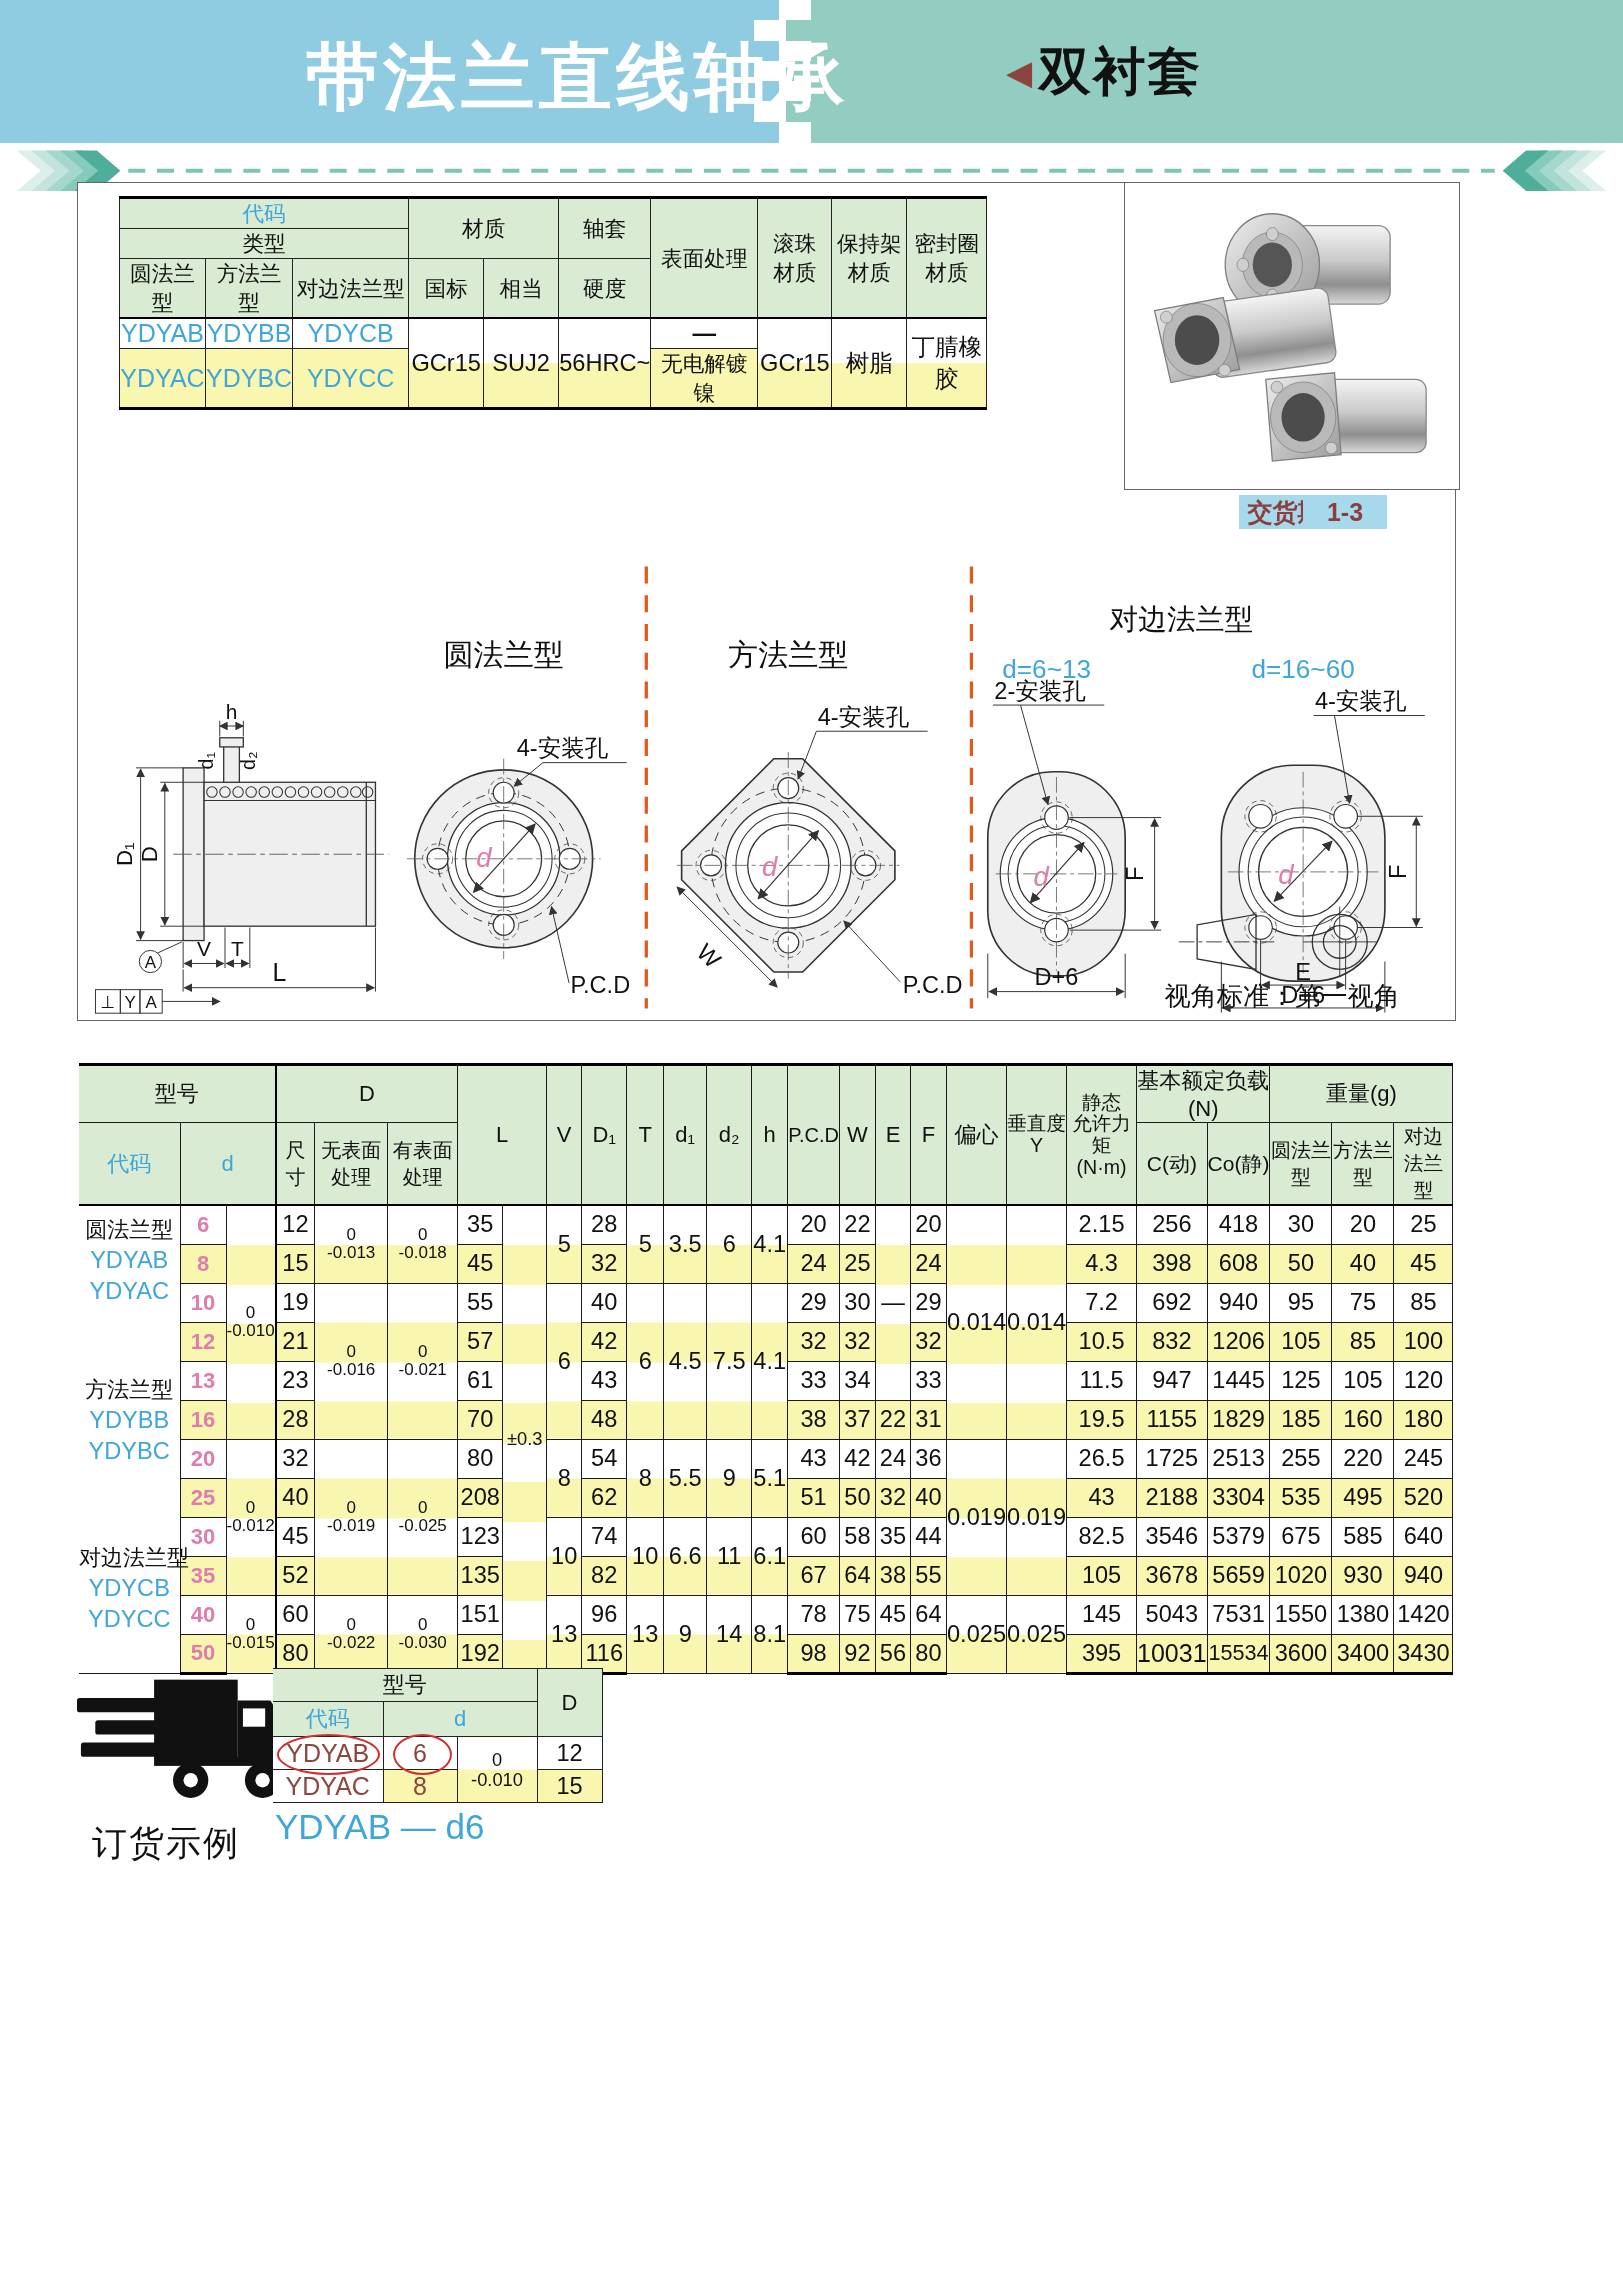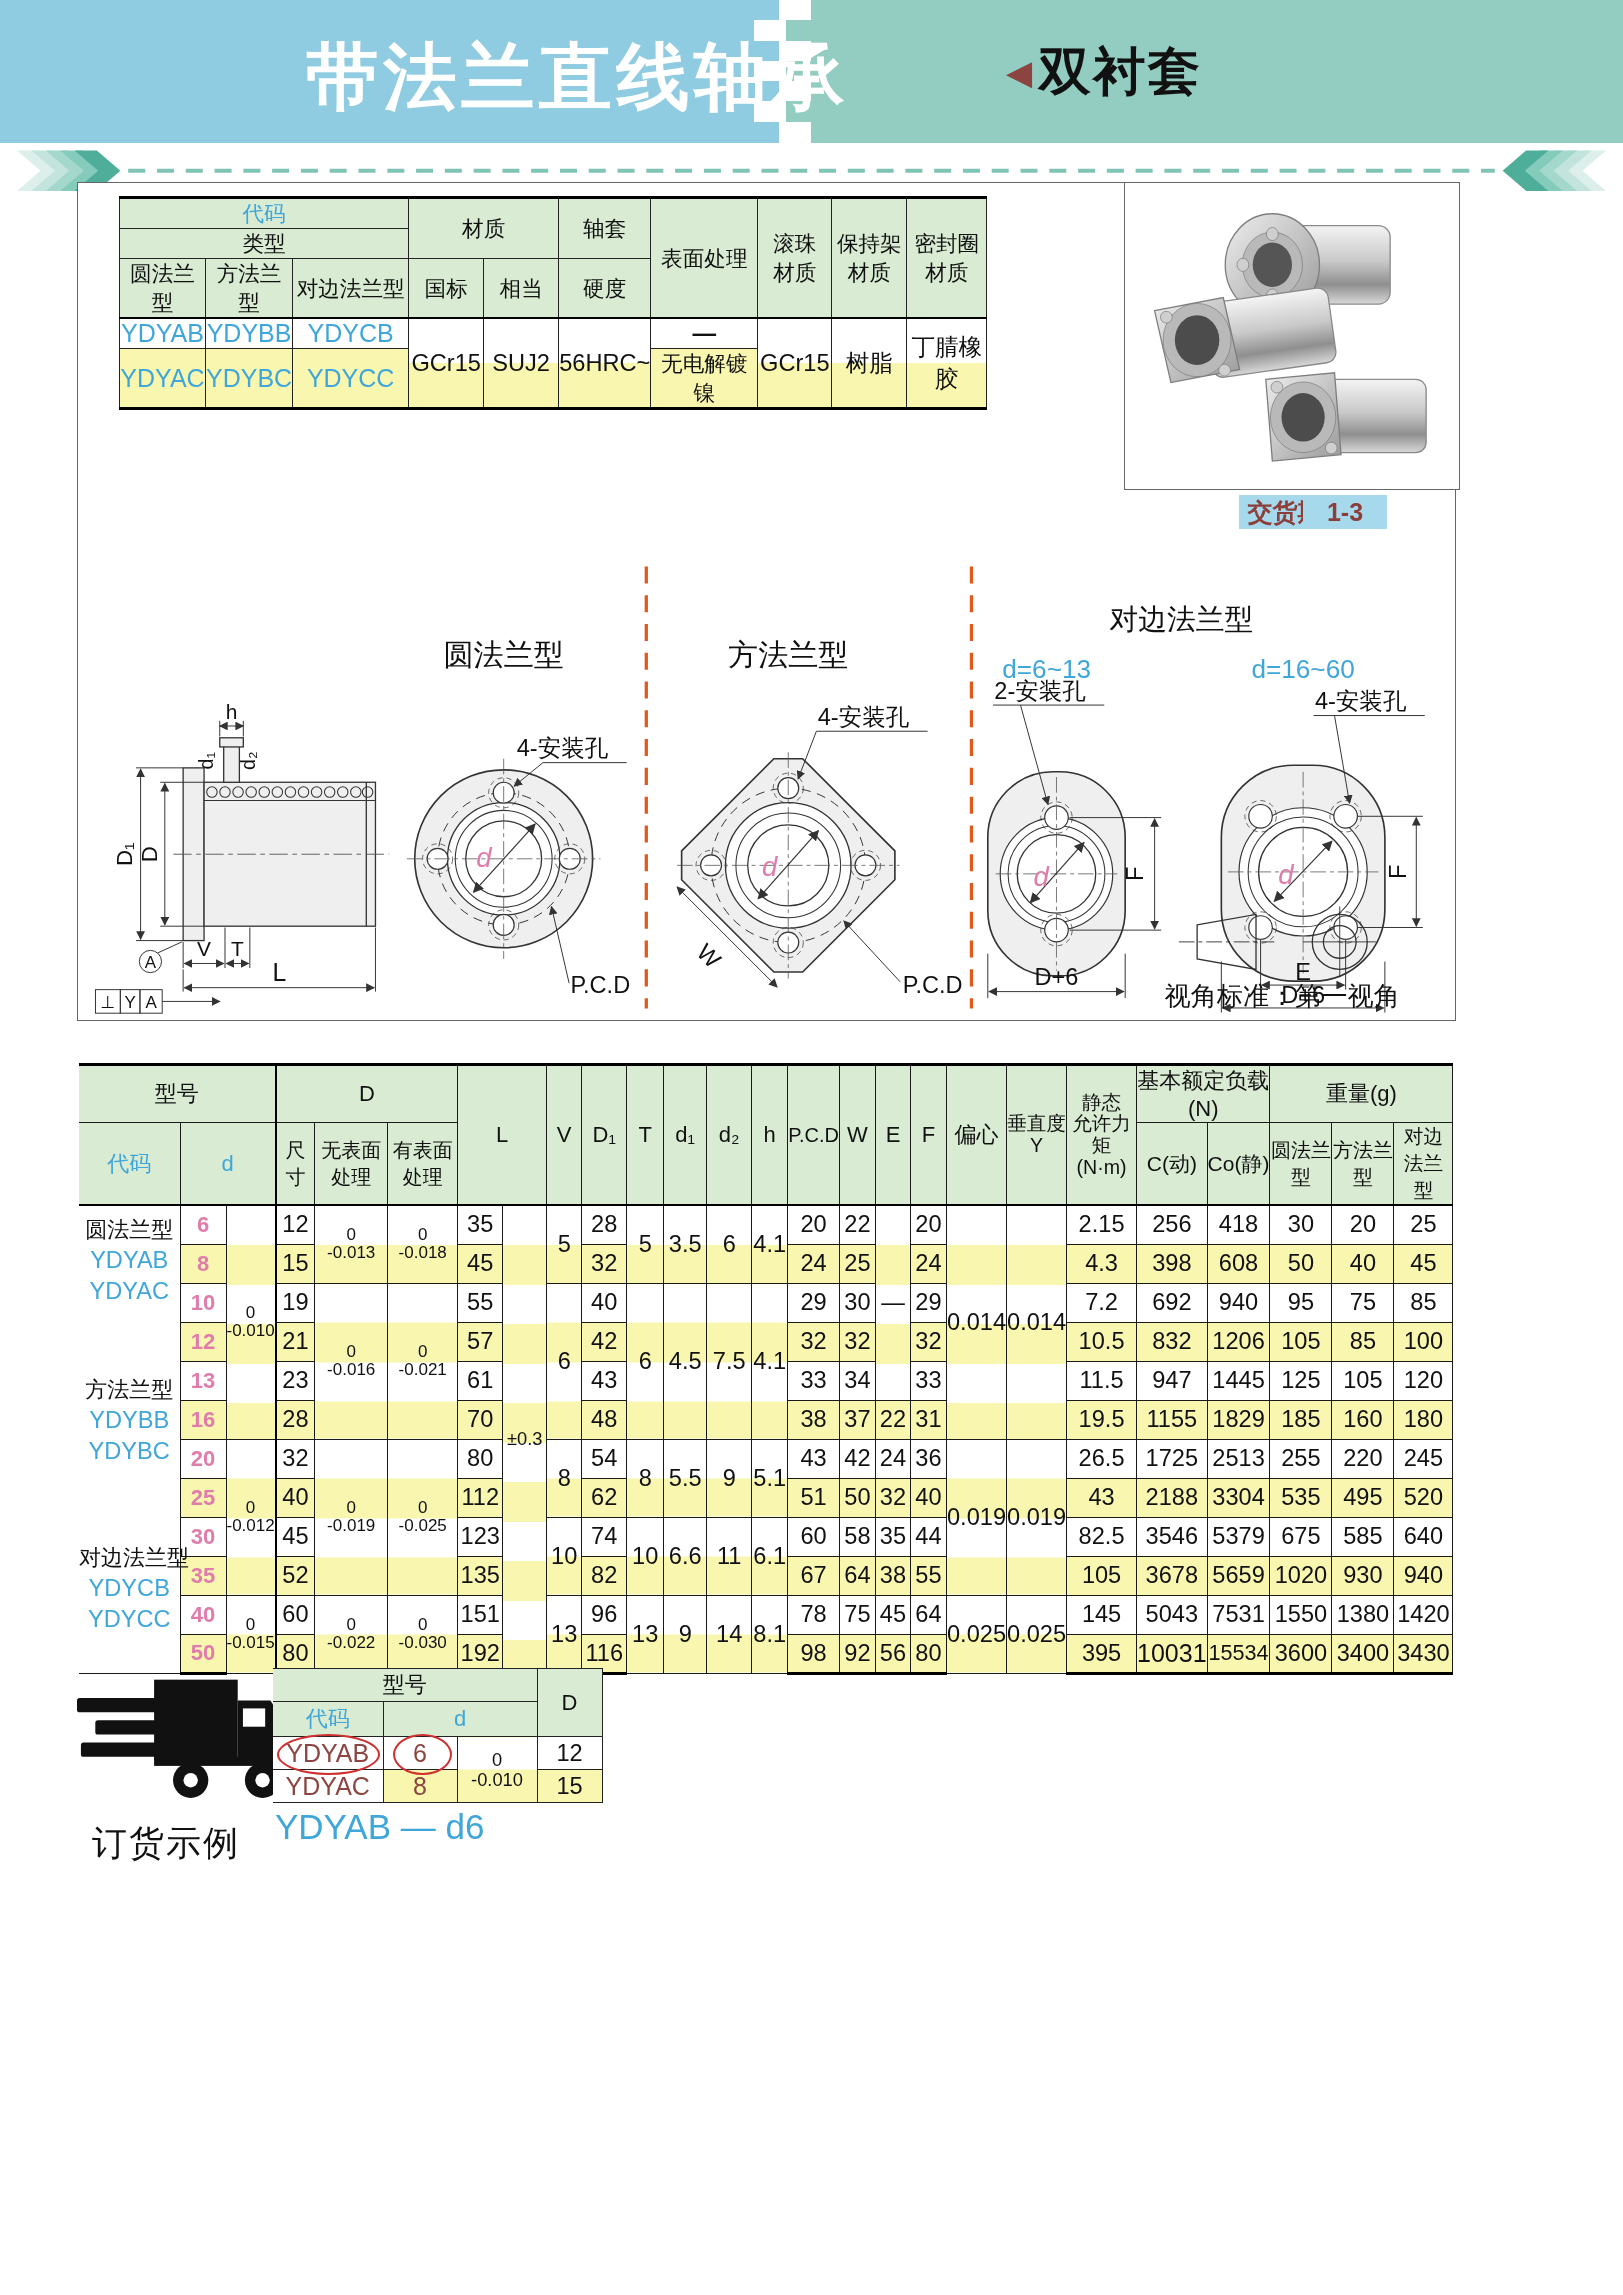--- a/index.html
+++ b/index.html
@@ -740,21 +740,21 @@
         <td>1725</td>
         <td>2513</td>
         <td>255</td>
         <td>220</td>
         <td>245</td>
       </tr>
 
       <tr class="ry">
         <td class="pink">25</td>
         <td>40</td>
-        <td>112</td>
+        <td>208</td>
         <td>62</td>
         <td>51</td>
         <td>50</td>
         <td>32</td>
         <td>40</td>
         <td>43</td>
         <td>2188</td>
         <td>3304</td>
         <td>535</td>
         <td>495</td>

